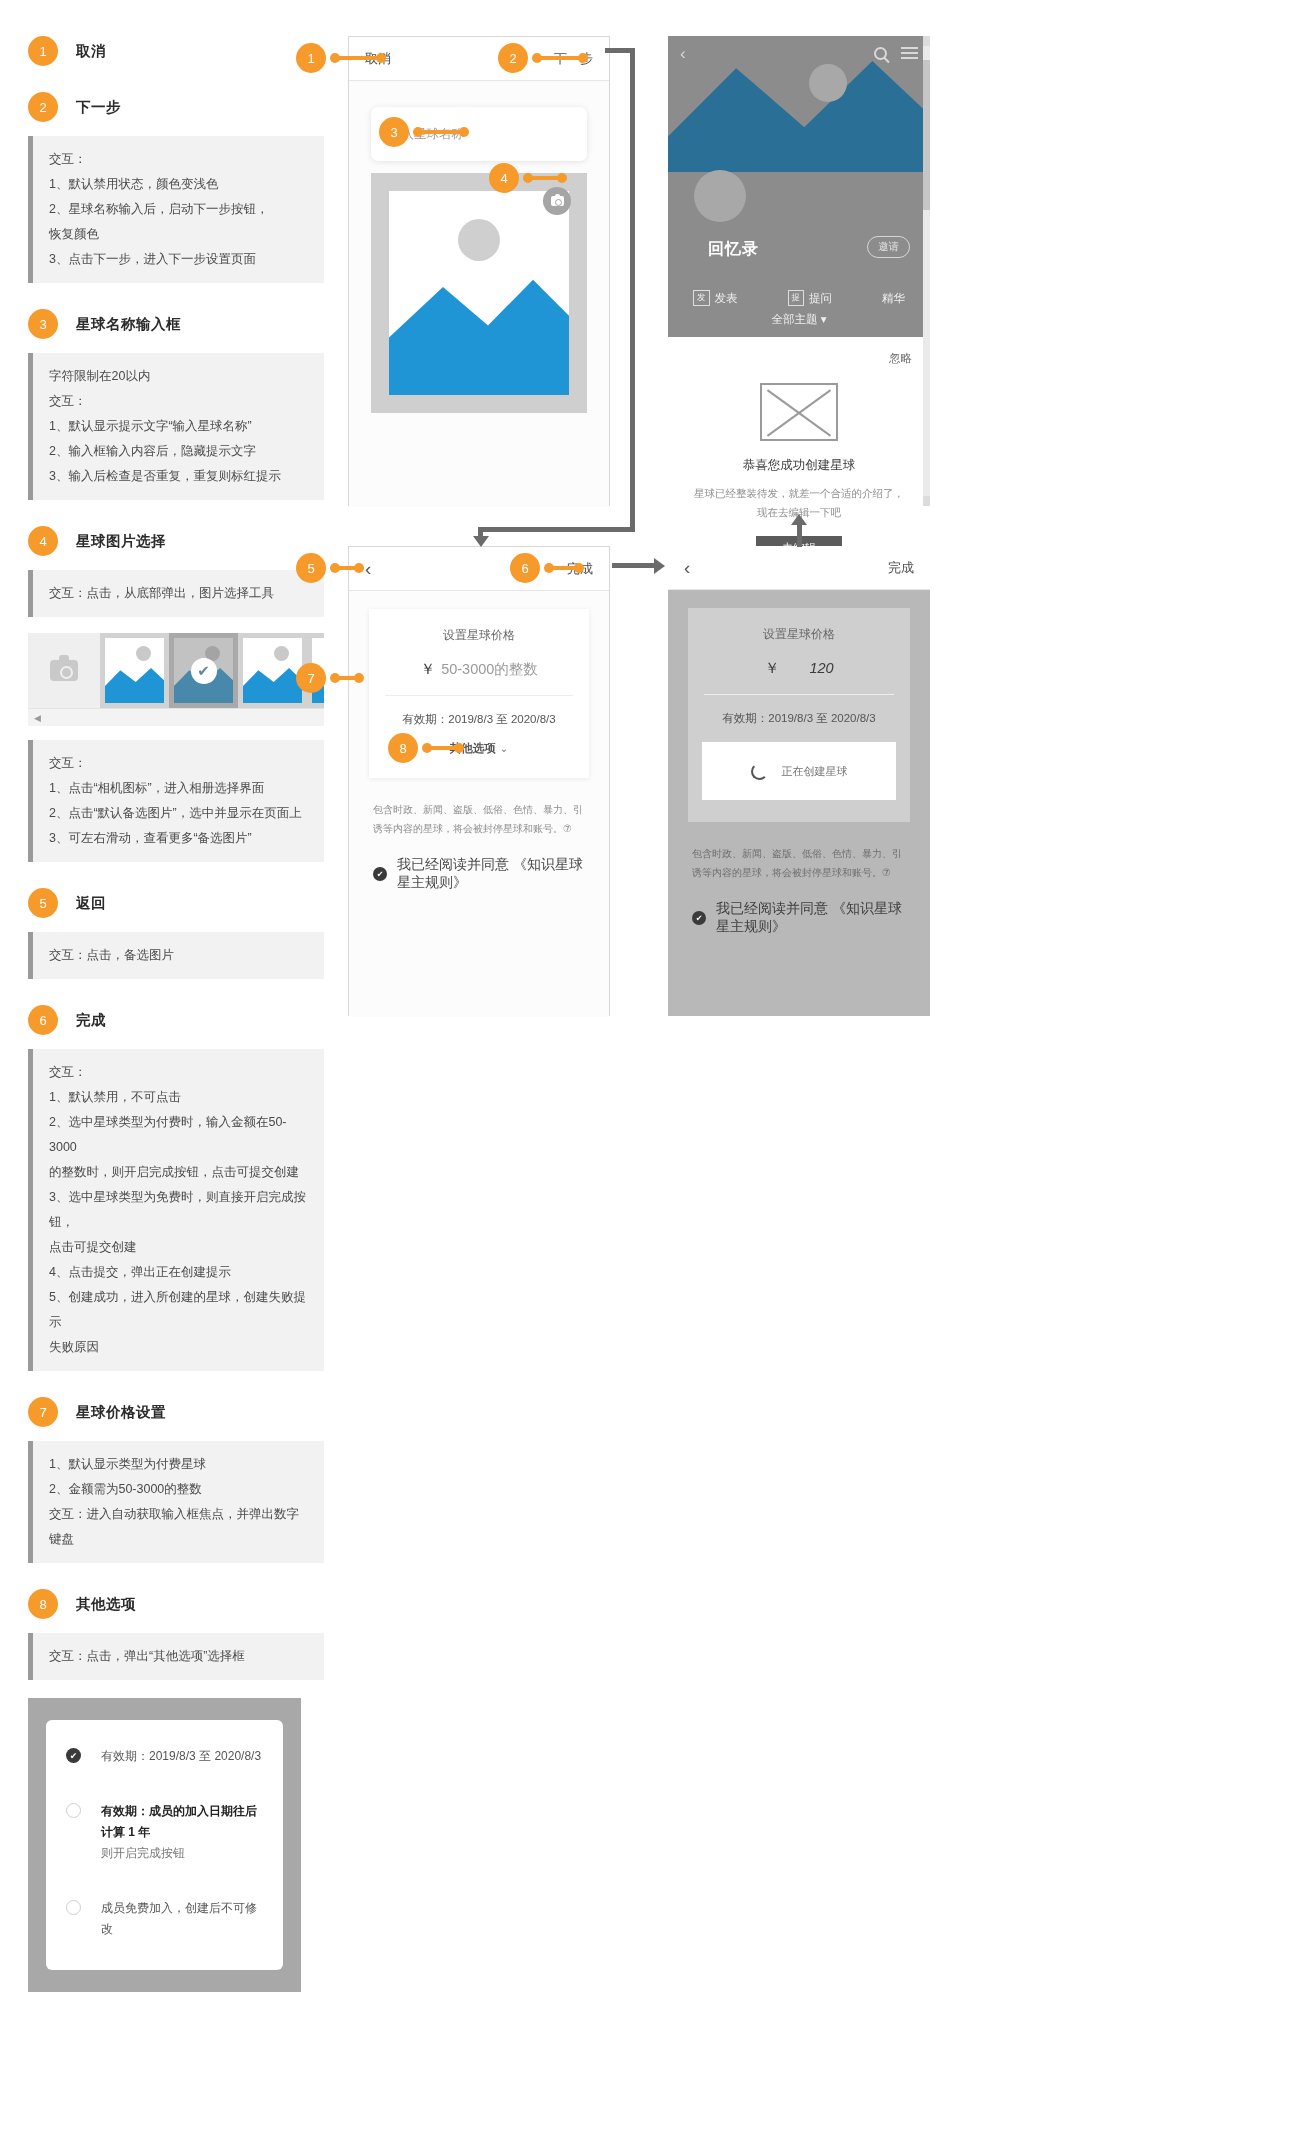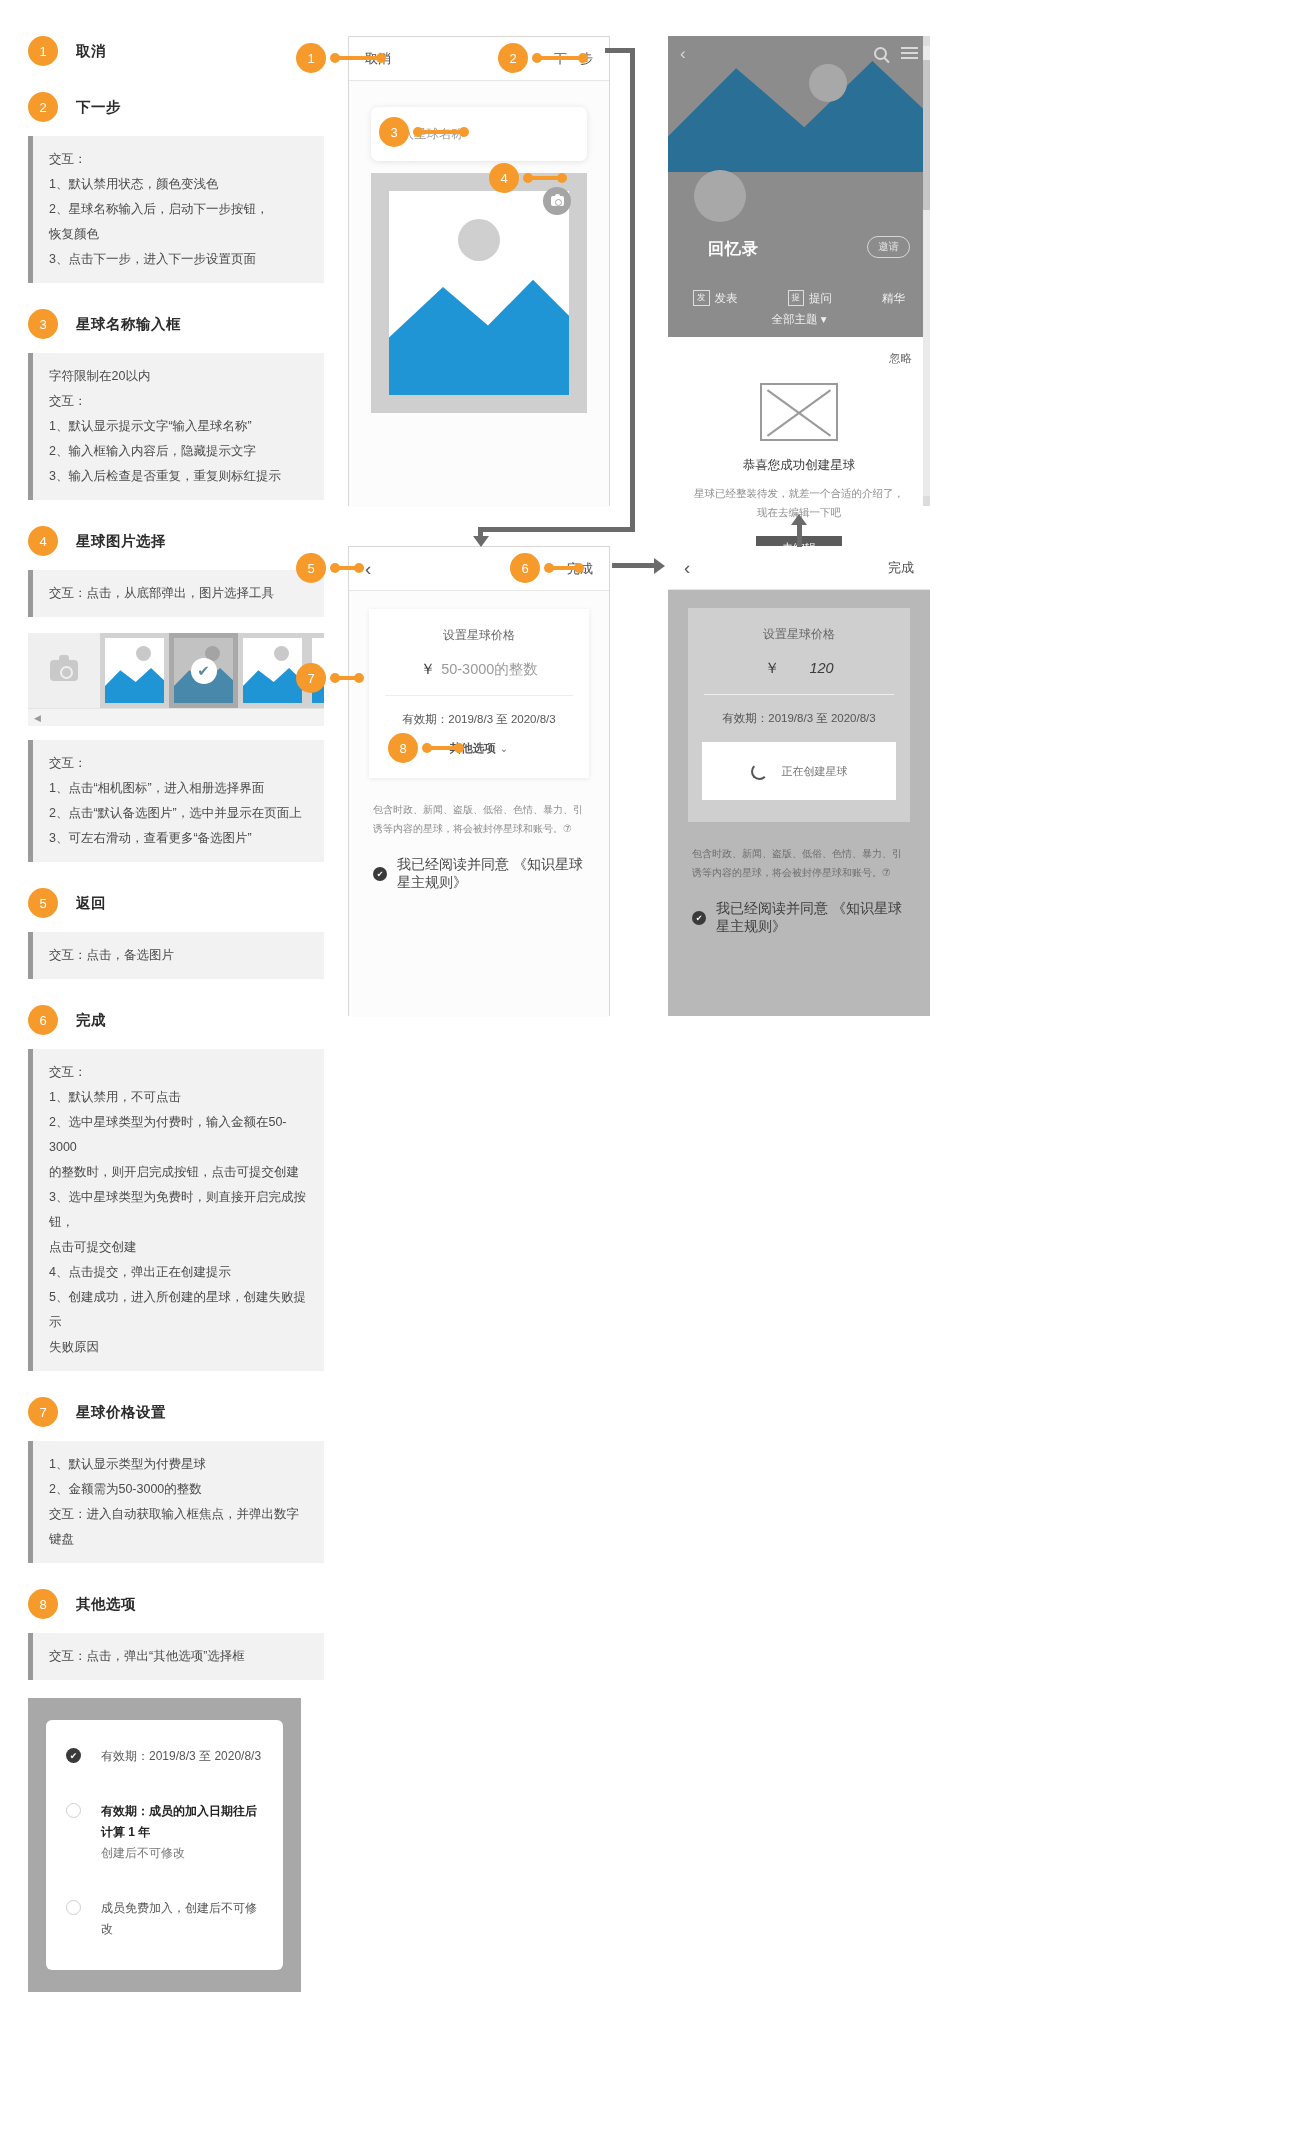--- a/index.html
+++ b/index.html
@@ -285,21 +285,21 @@
   <div class="opt-wrap">
     <div class="opt-card">
       <div class="opt-row">
         <div class="radio-on">✔</div>
         <div class="opt-txt">有效期：2019/8/3 至 2020/8/3</div>
       </div>
       <div class="opt-row">
         <div class="radio-off"></div>
         <div class="opt-txt">
           <b>有效期：成员的加入日期往后计算 1 年</b><br>
-          <span class="opt-sub">创建后不可修改</span>
+          <span class="opt-sub">则开启完成按钮</span>
         </div>
       </div>
       <div class="opt-row">
         <div class="radio-off"></div>
         <div class="opt-txt">成员免费加入，创建后不可修改</div>
       </div>
     </div>
   </div>
 
 </div>

